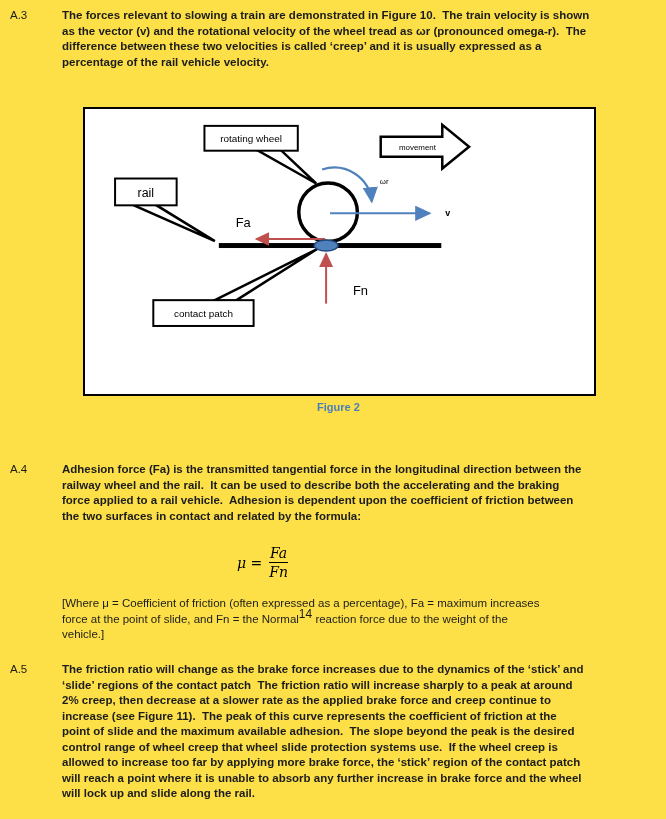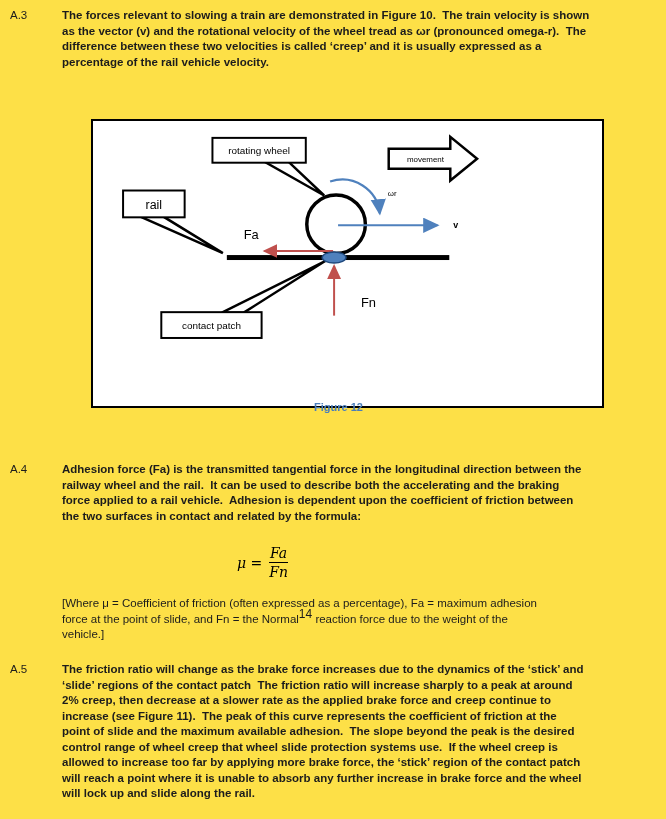--- a/index.html
+++ b/index.html
@@ -7,22 +7,22 @@
     position:relative; width:666px; height:819px; background:#fde047;
     font-family:"Liberation Sans", sans-serif; font-size:11.5px; color:#1c1c1c;
     overflow:hidden;
   }
   .section { position:absolute; left:0; width:666px; }
   .sec-label { position:absolute; left:10px; top:0; line-height:15.5px; }
   .sec-body  { position:absolute; left:62px; top:0; width:592px; line-height:15.5px; white-space:pre-wrap;font-weight:bold; }
   sup.fnref { font-size:12px; line-height:0; }
 
   .figure-box {
-    position:absolute; left:91px; top:107px; width:509px; height:285px;
-    border:2px solid #000; background:#fff;margin-top:12px;
+    position:absolute; left:83px; top:107px; width:509px; height:285px;
+    border:2px solid #000; background:#fff;
   }
   .figure-box svg { position:absolute; left:0; top:0; }
   .figure-box svg text { font-family:"Liberation Sans", sans-serif; fill:#000; }
 
   .figure-caption {
     position:absolute; left:83px; top:400px; width:511px; text-align:center;
     color:#4a7ebb; font-weight:bold; font-size:11px; line-height:15px;
   }
 
   .formula {
@@ -90,40 +90,40 @@
       <text x="151" y="118.5" font-size="13">Fa</text>
 
       <line x1="242" y1="196" x2="242" y2="146" stroke="#c0504d" stroke-width="2" marker-end="url(#arr-red)"></line>
       <text x="269" y="187" font-size="13">Fn</text>
 
       <ellipse cx="242" cy="137.5" rx="12" ry="5.5" fill="#4f81bd" stroke="#1f497d" stroke-width="1.5"></ellipse>
     </svg>
   </div>
 
   <div class="figure-caption">
-    <div>Figure 12</div>
+    <div>Figure 2</div>
   </div>
 
   <div class="section" style="top:462px">
     <span class="sec-label">A.4</span>
     <div class="sec-body">Adhesion force (Fa) is the transmitted tangential force in the longitudinal direction between the
 railway wheel and the rail.  It can be used to describe both the accelerating and the braking
 force applied to a rail vehicle.  Adhesion is dependent upon the coefficient of friction between
 the two surfaces in contact and related by the formula:</div>
   </div>
 
   <div class="formula">
     <span>μ =</span>
     <span class="frac">
       <span class="num">Fa</span>
       <span class="den">Fn</span>
     </span>
   </div>
 
-  <div class="where-note"><span>[Where μ = Coefficient of friction (often expressed as a percentage), Fa = maximum adhesion
+  <div class="where-note"><span>[Where μ = Coefficient of friction (often expressed as a percentage), Fa = maximum increases
 force at the point of slide, and Fn = the Normal</span><sup class="fnref">14</sup><span> reaction force due to the weight of the
 vehicle.]</span></div>
 
   <div class="section" style="top:662px">
     <span class="sec-label">A.5</span>
     <div class="sec-body">The friction ratio will change as the brake force increases due to the dynamics of the ‘stick’ and
 ‘slide’ regions of the contact patch  The friction ratio will increase sharply to a peak at around
 2% creep, then decrease at a slower rate as the applied brake force and creep continue to
 increase (see Figure 11).  The peak of this curve represents the coefficient of friction at the
 point of slide and the maximum available adhesion.  The slope beyond the peak is the desired

